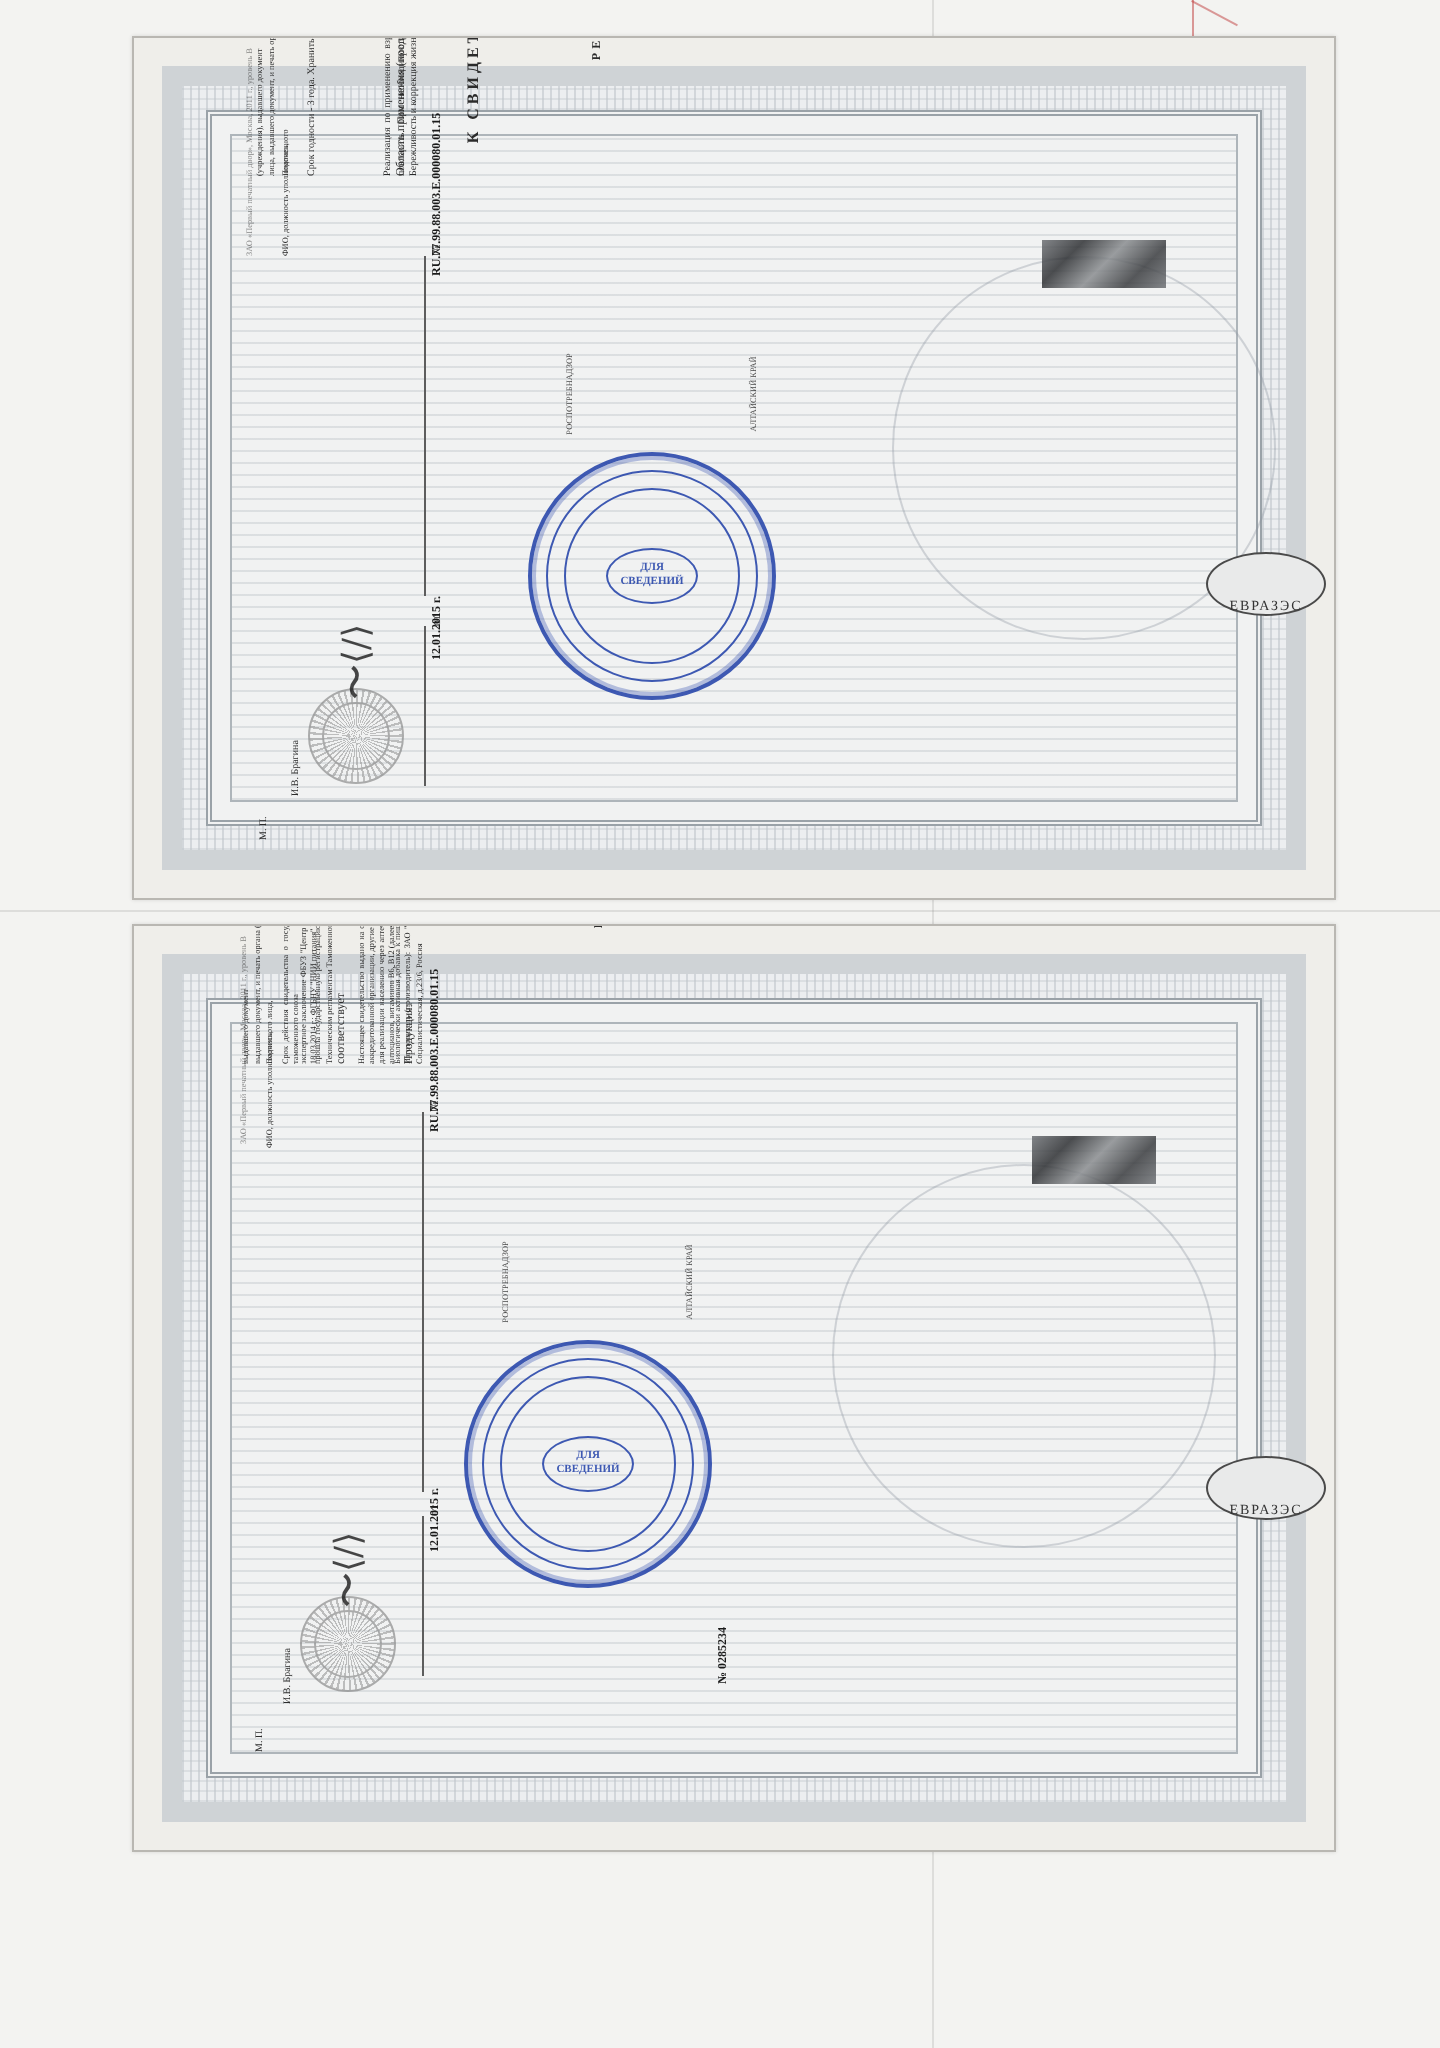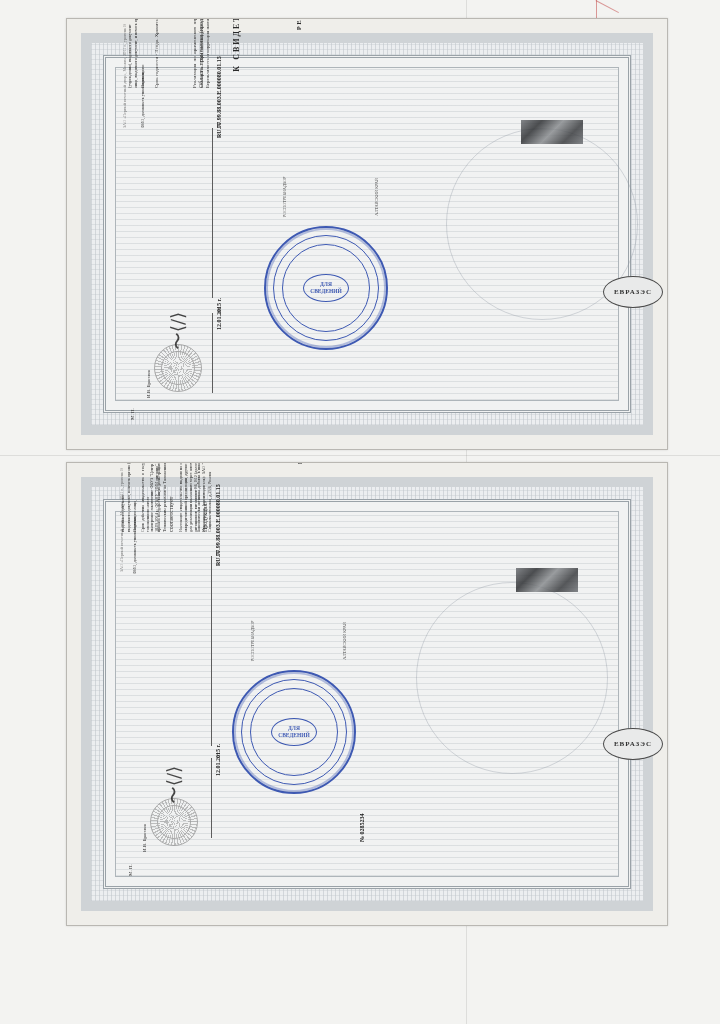--- a/index.html
+++ b/index.html
@@ -70,22 +70,22 @@
     position:absolute;
     background:linear-gradient(135deg,#6f7276 0%,#2e3033 25%,#8a8d90 50%,#3a3c3f 75%,#6f7276 100%);
     opacity:.85;
   }
   
   .eurasec{
     position:absolute;
     width:58px;height:30px;border-radius:50%;
     border:1.5px solid #4a4a4a;
     background:#e9eaea;
-    display:flex;align-items:center;justify-content:center;
-    color:#333;font-size:7px;letter-spacing:1px;font-weight:bold;
+    display:flex;align-items:flex-end;justify-content:center;
+    color:#333;font-size:7px;letter-spacing:1px;font-weight:normal;
   }
   
   .stamp{
     position:absolute;
     border-radius:50%;
     border:2.5px solid #1f3fa8;
     box-shadow:0 0 0 2px rgba(31,63,168,.35) inset;
     color:#1f3fa8;
     opacity:.85;
   }

